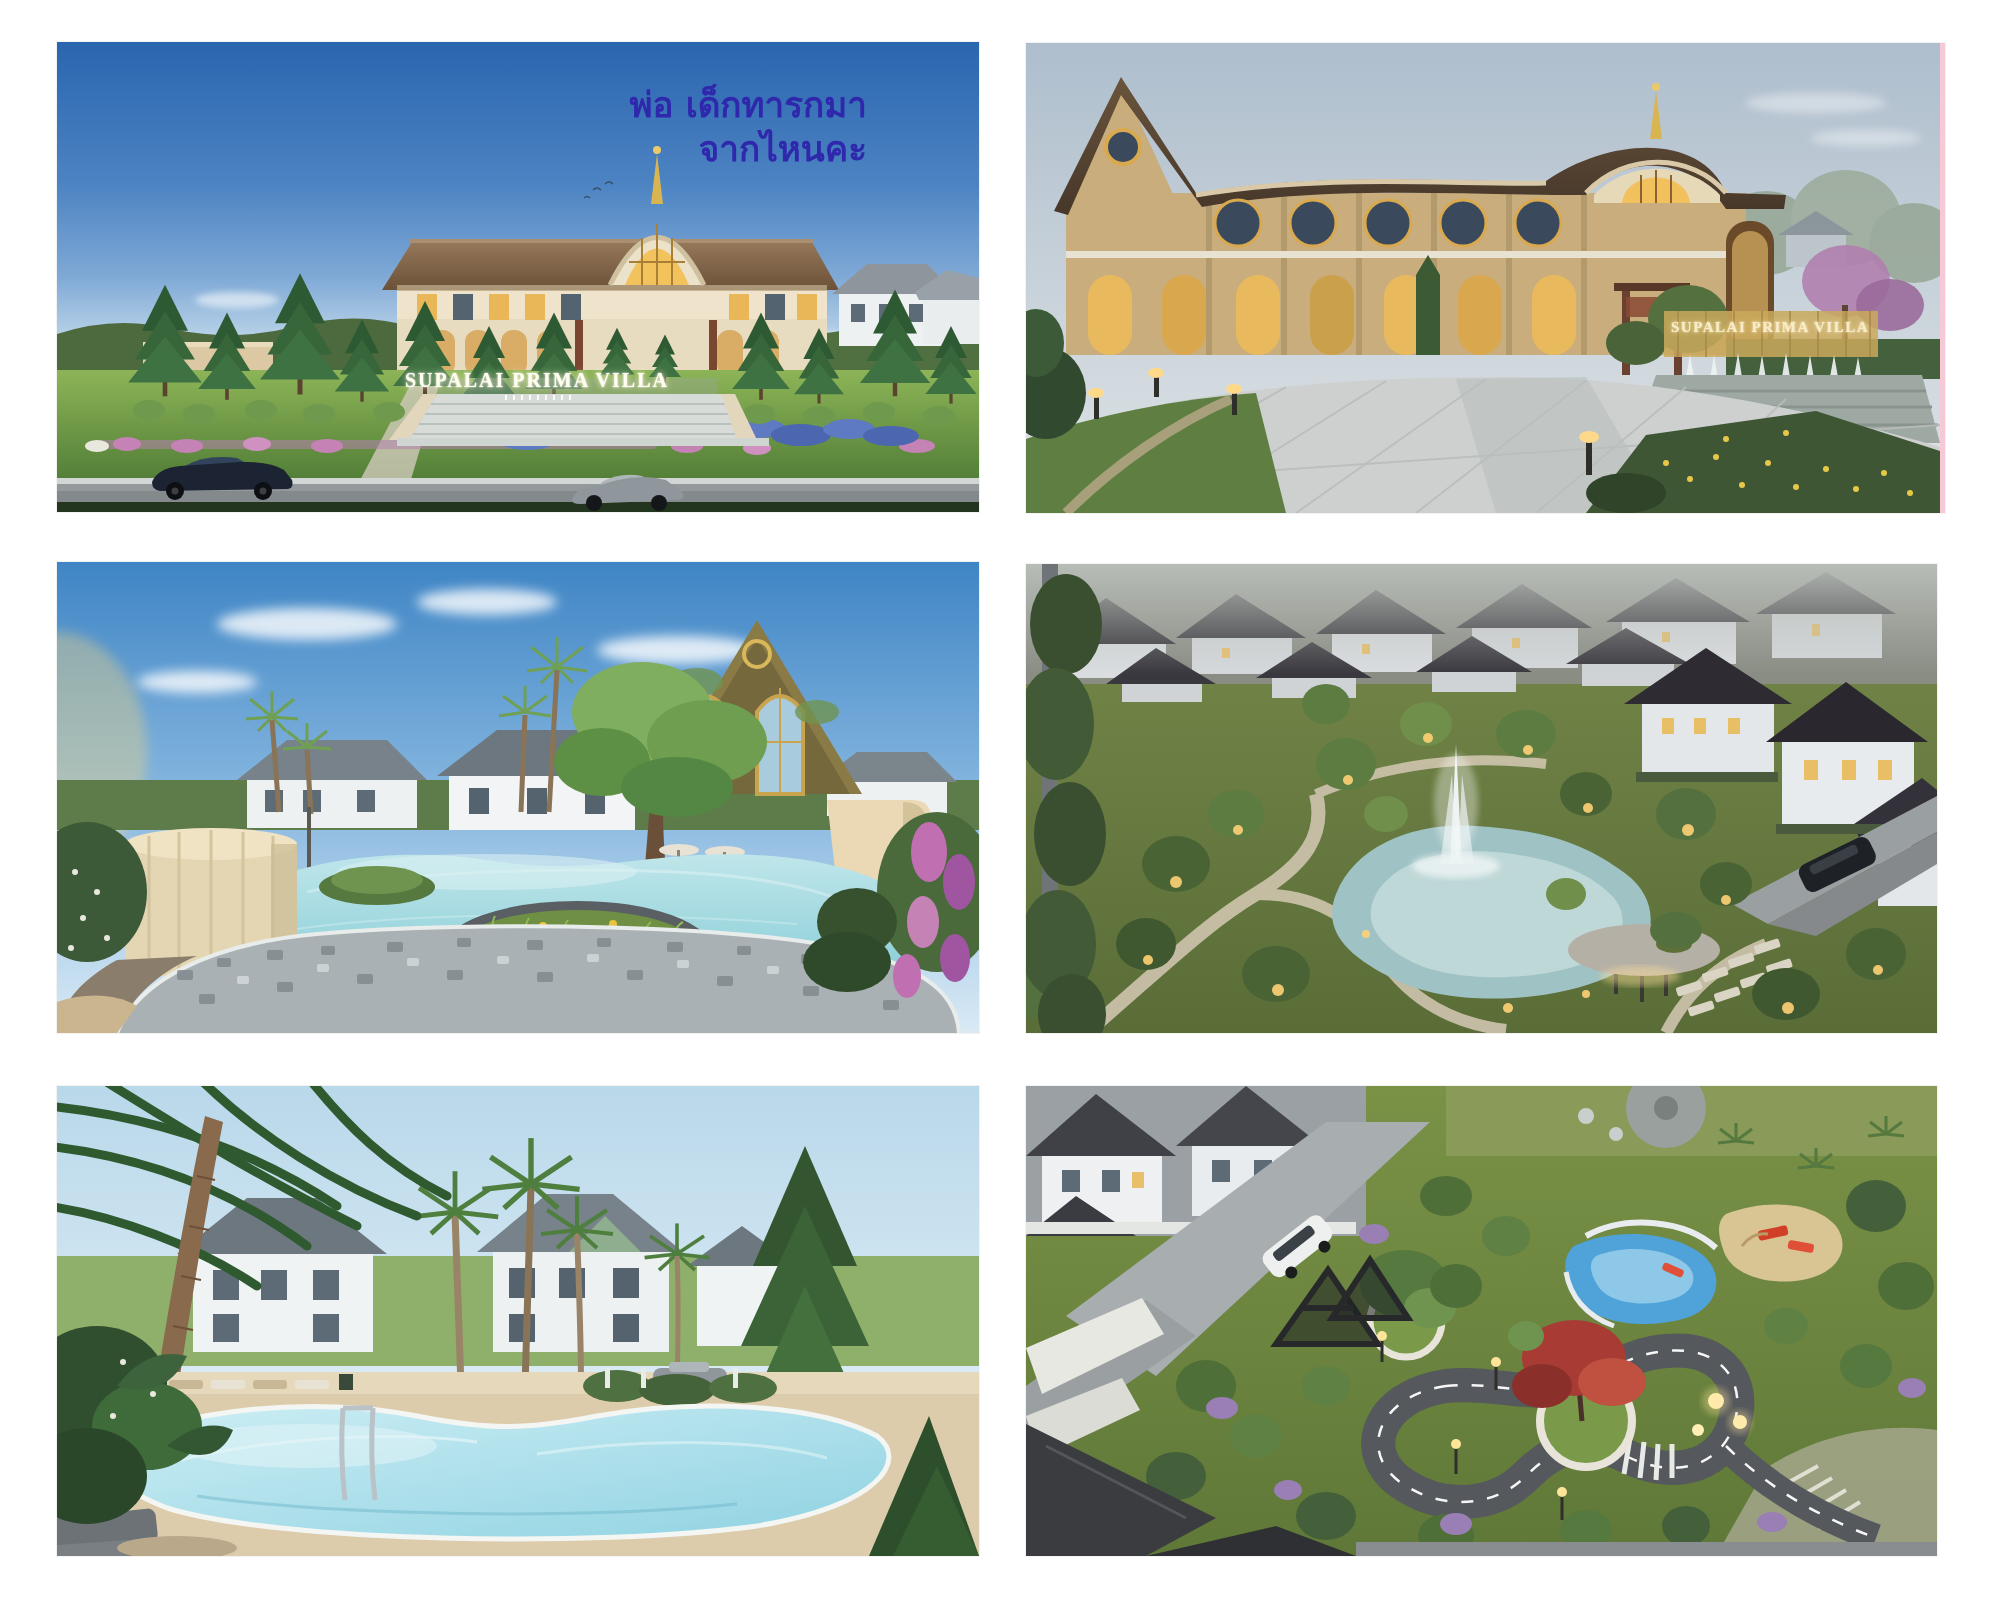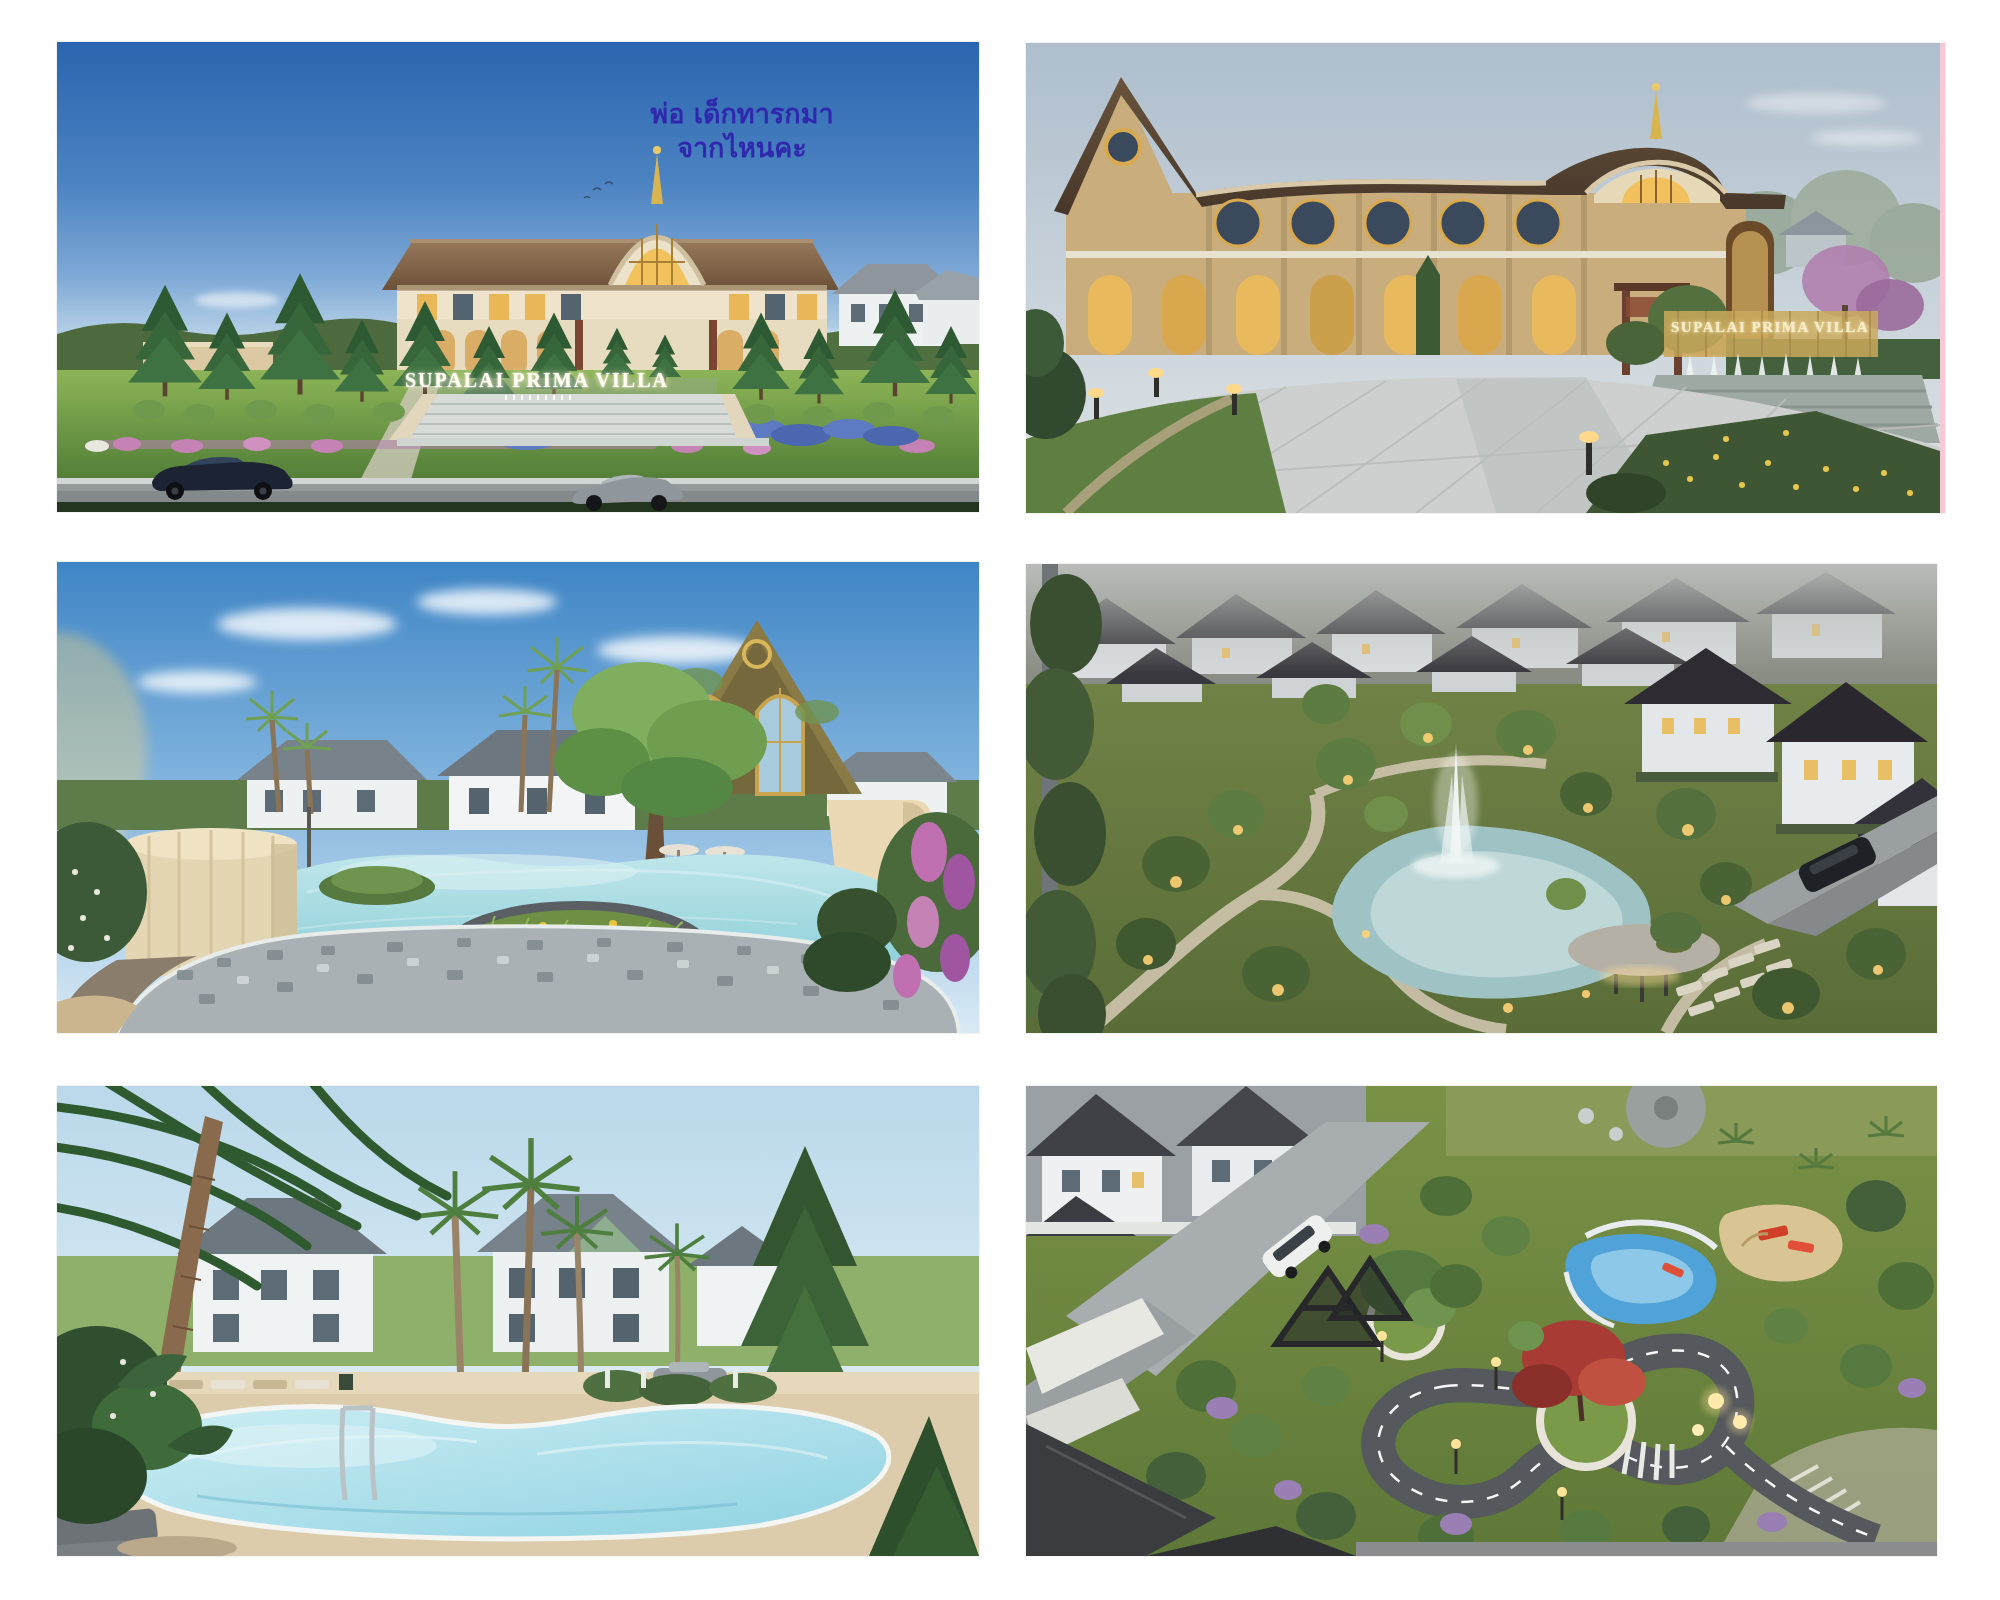--- a/index.html
+++ b/index.html
@@ -6,22 +6,22 @@
   body{font-family:"Liberation Sans",sans-serif;}
   .canvas{position:relative;width:2000px;height:1600px;background:#ffffff;overflow:hidden;}
   figure.photo{position:absolute;margin:0;overflow:hidden;background:#dfe6ea;box-shadow:0 0 0 1px rgba(0,0,0,.05);}
   figure.photo svg{display:block;width:100%;height:100%;}
   #img1{left:57px;top:42px;width:922px;height:470px;}
   #img2{left:1026px;top:43px;width:919px;height:470px;box-sizing:border-box;border-right:5px solid #f7c9d7;}
   #img3{left:57px;top:562px;width:922px;height:471px;}
   #img4{left:1026px;top:564px;width:911px;height:469px;}
   #img5{left:57px;top:1086px;width:922px;height:470px;}
   #img6{left:1026px;top:1086px;width:911px;height:470px;}
-  .thai-note{position:absolute;left:560px;top:55px;width:250px;text-align:center;
-    font-family:"DejaVu Sans",sans-serif;font-weight:bold;font-size:27px;line-height:1.25;
+  .thai-note{position:absolute;left:560px;top:42px;width:250px;text-align:right;
+    font-family:"DejaVu Sans",sans-serif;font-weight:bold;font-size:35px;line-height:1.25;
     color:#2f28ad;}
   .sign1{position:absolute;left:348px;top:327px;width:256px;text-align:center;
     font-family:"Liberation Serif",serif;font-weight:bold;font-size:20px;letter-spacing:2px;
     color:#fffdf2;text-shadow:0 0 7px rgba(255,248,214,.95),0 0 2px #ffffff;white-space:nowrap;}
   .sign2{position:absolute;left:645px;top:276px;width:180px;text-align:center;
     font-family:"Liberation Serif",serif;font-weight:bold;font-size:15px;letter-spacing:1.5px;
     color:#f7ecca;text-shadow:0 0 6px rgba(255,232,170,.9),0 0 2px #fff3d0;white-space:nowrap;}
 </style>
 </head>
 <body>

